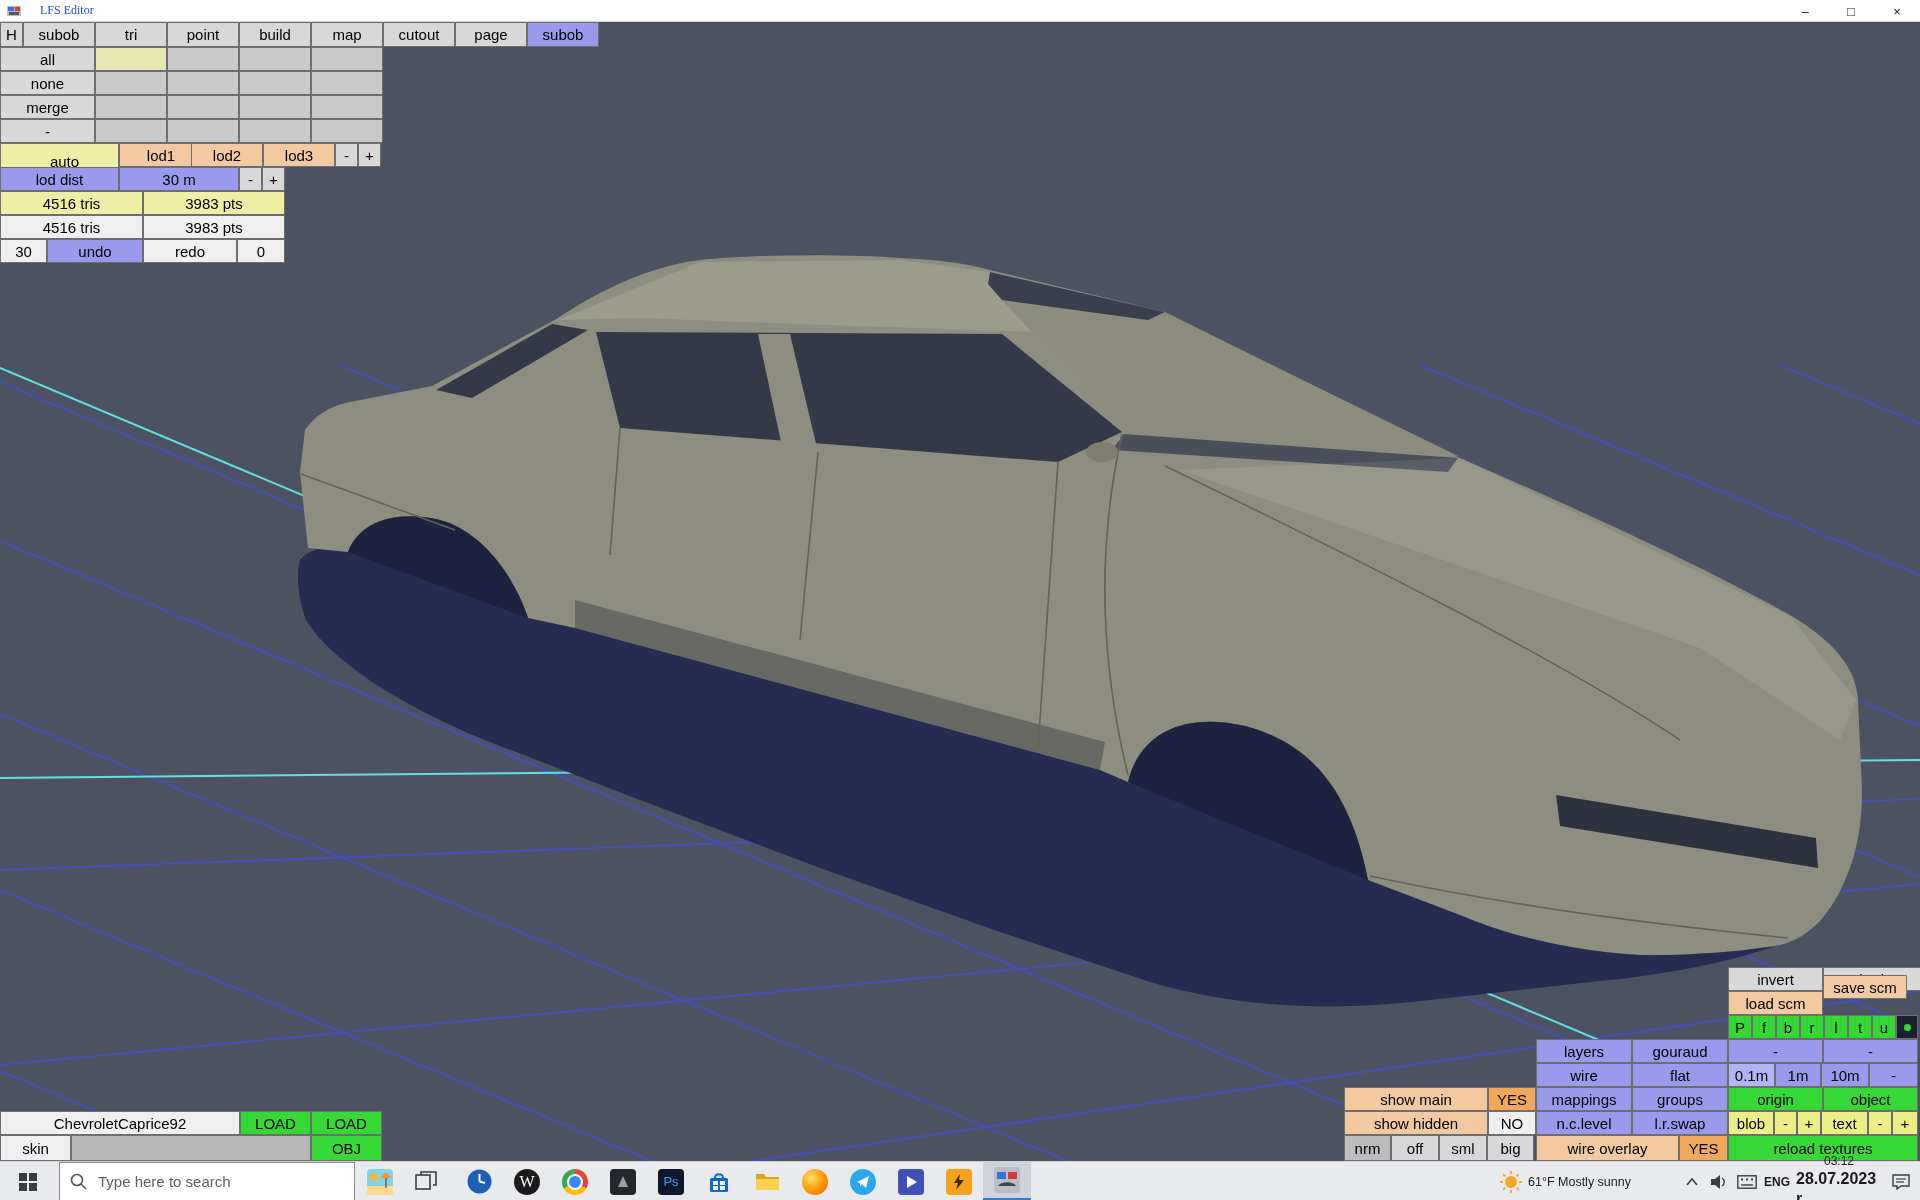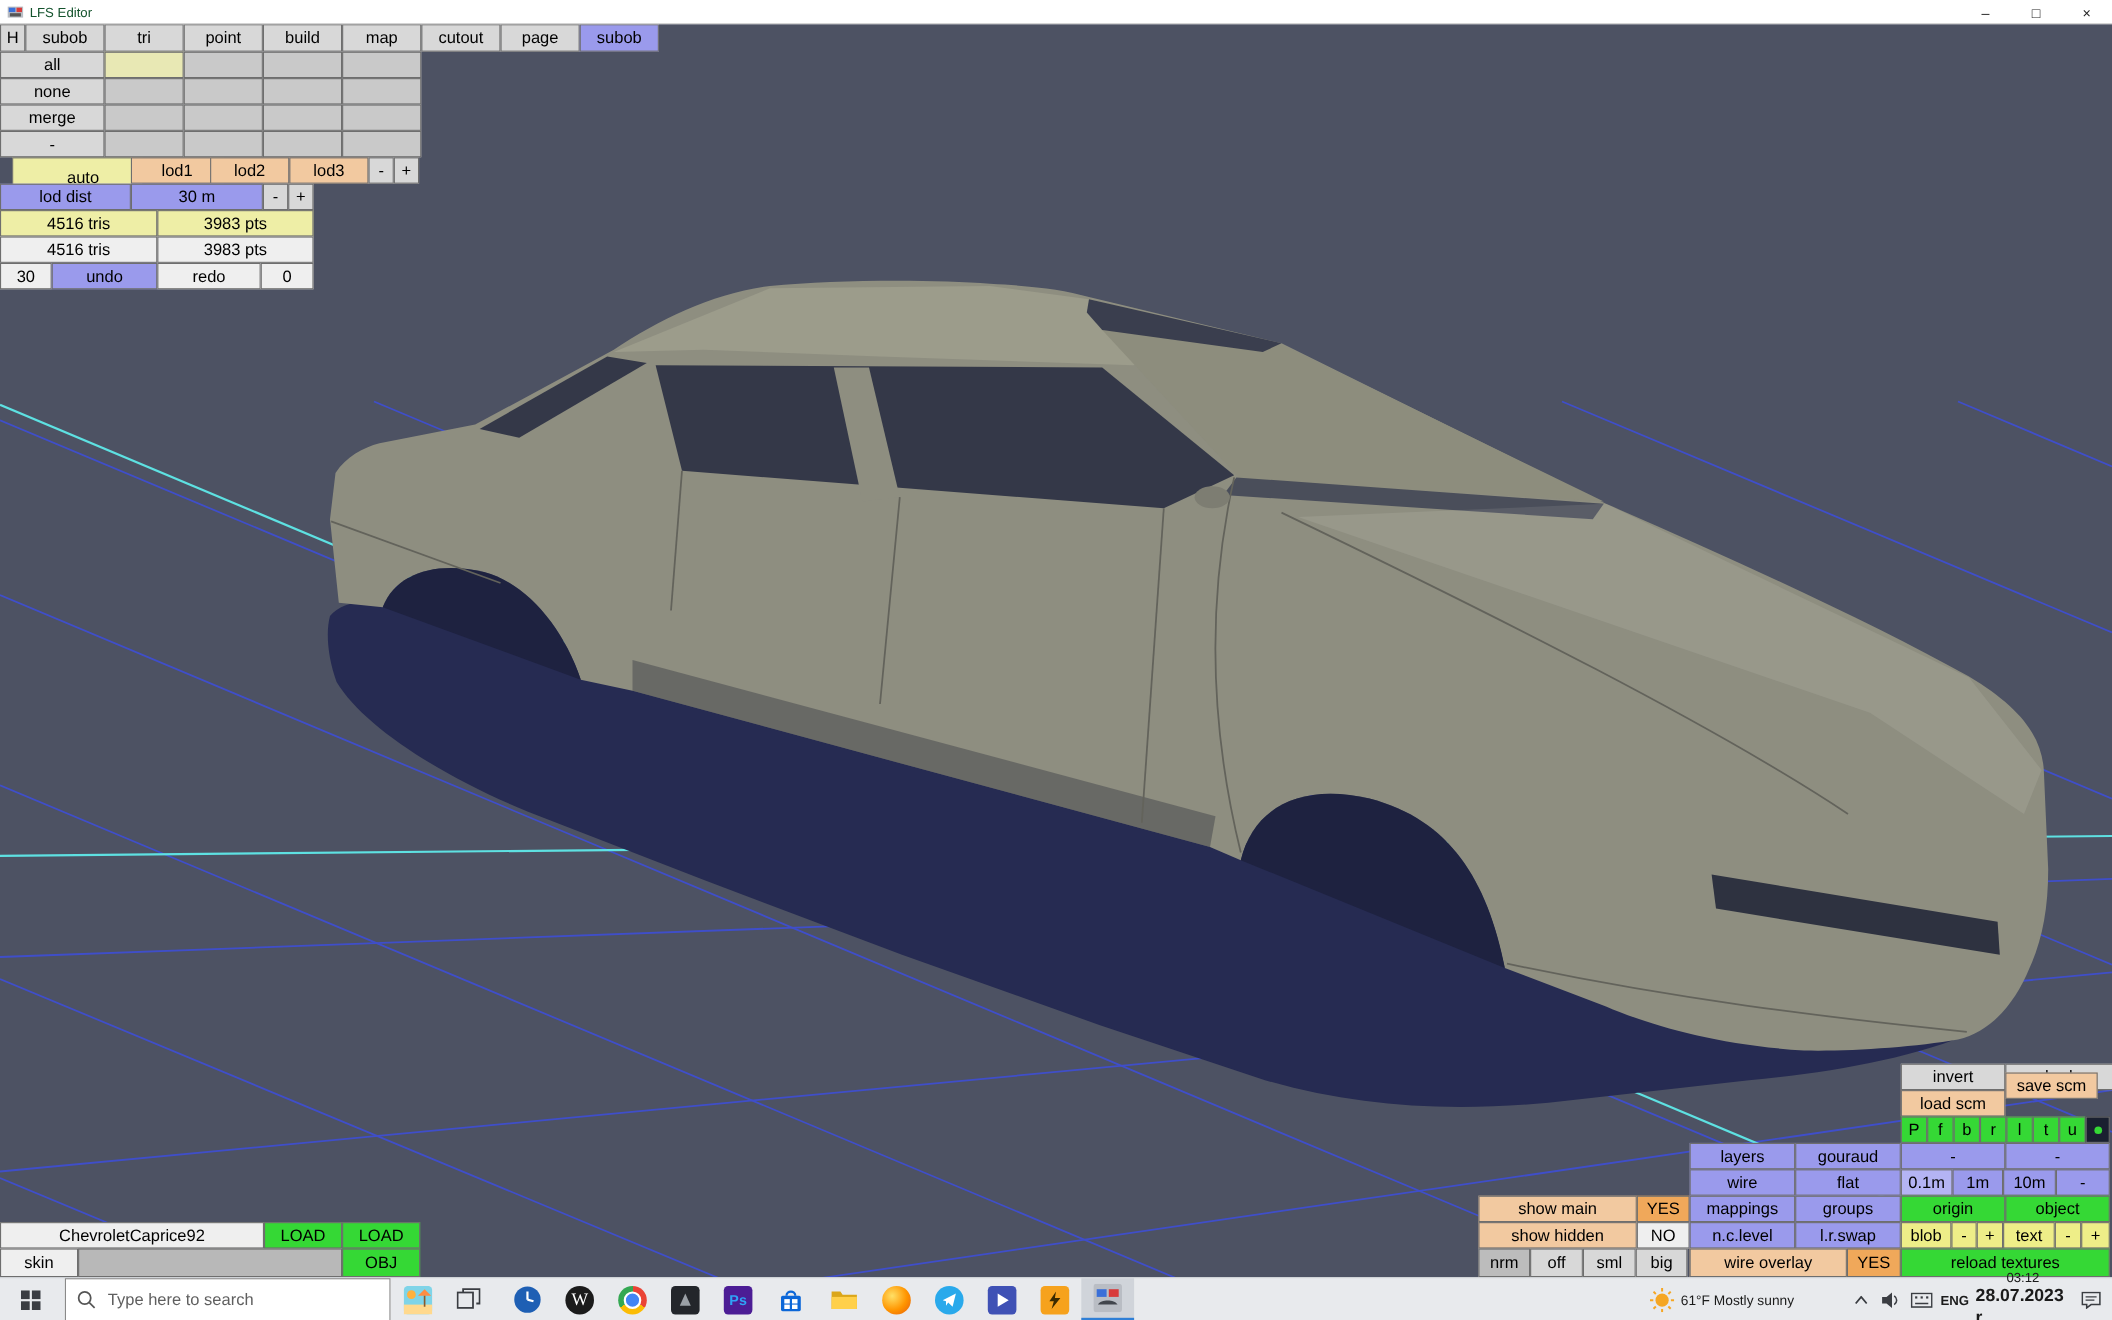--- a/index.html
+++ b/index.html
@@ -18,21 +18,21 @@
   .peach{background:#f2c9a0;}
   .orange{background:#f0a85a;}
   .green{background:#35d835;}
   .white{background:#efefef;}
   .graysel{background:#bcbcbc;}
   .strip{background:#b8b8b8;}
   .dark{background:#1a2030;}
   
   #titlebar{position:absolute;left:0;top:0;width:1920px;height:22px;background:#ffffff;
             z-index:40;display:flex;align-items:center;border-bottom:1px solid #d0d0d0;box-sizing:border-box;}
-  #titlebar .title{font-size:12px;color:#14532d;margin-left:5px;}
+  #titlebar .title{font-size:12px;color:#1d4ed8;margin-left:18px;font-family:Liberation Serif, serif;}
   .wctrl{position:absolute;top:0;height:22px;width:46px;display:flex;align-items:center;justify-content:center;
          font-size:13px;color:#222;z-index:41;}
   
   #taskbar{position:absolute;left:0;top:1161px;width:1920px;height:39px;background:#e8eaed;
            border-top:1px solid #cfd2d6;box-sizing:border-box;z-index:40;}
   .tbslot{position:absolute;top:0;height:39px;display:flex;align-items:center;justify-content:center;}
   #searchbox{position:absolute;left:59px;top:0;width:296px;height:39px;background:#ffffff;
              border:1px solid #8a8a8a;box-sizing:border-box;display:flex;align-items:center;z-index:41;}
   #searchbox input{border:none;outline:none;font-size:15px;color:#333;width:240px;
                    font-family:"Liberation Sans",sans-serif;background:transparent;}
@@ -147,21 +147,21 @@
   <div class="btn cell" style="left:167px;top:95px;width:72px;height:24px;"></div>
   <div class="btn cell" style="left:239px;top:95px;width:72px;height:24px;"></div>
   <div class="btn cell" style="left:311px;top:95px;width:72px;height:24px;"></div>
 
   <div class="btn" style="left:0;top:119px;width:95px;height:24px;">-</div>
   <div class="btn cell" style="left:95px;top:119px;width:72px;height:24px;"></div>
   <div class="btn cell" style="left:167px;top:119px;width:72px;height:24px;"></div>
   <div class="btn cell" style="left:239px;top:119px;width:72px;height:24px;"></div>
   <div class="btn cell" style="left:311px;top:119px;width:72px;height:24px;"></div>
 
-  <div class="btn yellow" style="left:11px;top:143px;width:119px;height:36px;padding-left:10px;">auto</div>
+  <div class="btn yellow" style="left:0;top:143px;width:119px;height:36px;padding-left:10px;">auto</div>
   <div class="btn peach" style="left:119px;top:143px;width:84px;height:24px;">lod1</div>
   <div class="btn peach" style="left:191px;top:143px;width:72px;height:24px;">lod2</div>
   <div class="btn peach" style="left:263px;top:143px;width:72px;height:24px;">lod3</div>
   <div class="btn" style="left:335px;top:143px;width:23px;height:24px;">-</div>
   <div class="btn" style="left:358px;top:143px;width:23px;height:24px;">+</div>
 
   <div class="btn lav" style="left:0;top:167px;width:119px;height:24px;">lod dist</div>
   <div class="btn lav" style="left:119px;top:167px;width:120px;height:24px;">30 m</div>
   <div class="btn" style="left:239px;top:167px;width:23px;height:24px;">-</div>
   <div class="btn" style="left:262px;top:167px;width:23px;height:24px;">+</div>
@@ -294,21 +294,21 @@
 
     <div class="tbslot" style="left:599px;width:48px;">
       <div class="appicon" style="width:26px;height:26px;background:#23262b;display:flex;align-items:center;justify-content:center;">
         <svg width="16" height="16">
             <polygon points="3,13 8,2 13,13" fill="#9aa0a6"></polygon>
           </svg>
       </div>
     </div>
 
     <div class="tbslot" style="left:647px;width:48px;">
-      <div class="appicon" style="width:26px;height:26px;background:#4c1d95;color:#2fa3f7;display:flex;align-items:center;justify-content:center;font-size:13px;font-weight:bold;">Ps</div>
+      <div class="appicon" style="width:26px;height:26px;background:#0f172a;color:#2fa3f7;display:flex;align-items:center;justify-content:center;font-size:13px;font-weight:normal;">Ps</div>
     </div>
 
     <div class="tbslot" style="left:695px;width:48px;">
       <svg width="26" height="26">
         <rect x="4" y="9" width="18" height="14" rx="1.5" fill="#0c67d8"></rect>
         <path d="M9,9 C9,4 17,4 17,9" fill="none" stroke="#0c67d8" stroke-width="2"></path>
         <rect x="7" y="12" width="5" height="4" fill="#fff"></rect>
         <rect x="14" y="12" width="5" height="4" fill="#fff"></rect>
         <rect x="7" y="17" width="5" height="4" fill="#fff"></rect>
         <rect x="14" y="17" width="5" height="4" fill="#fff"></rect>

